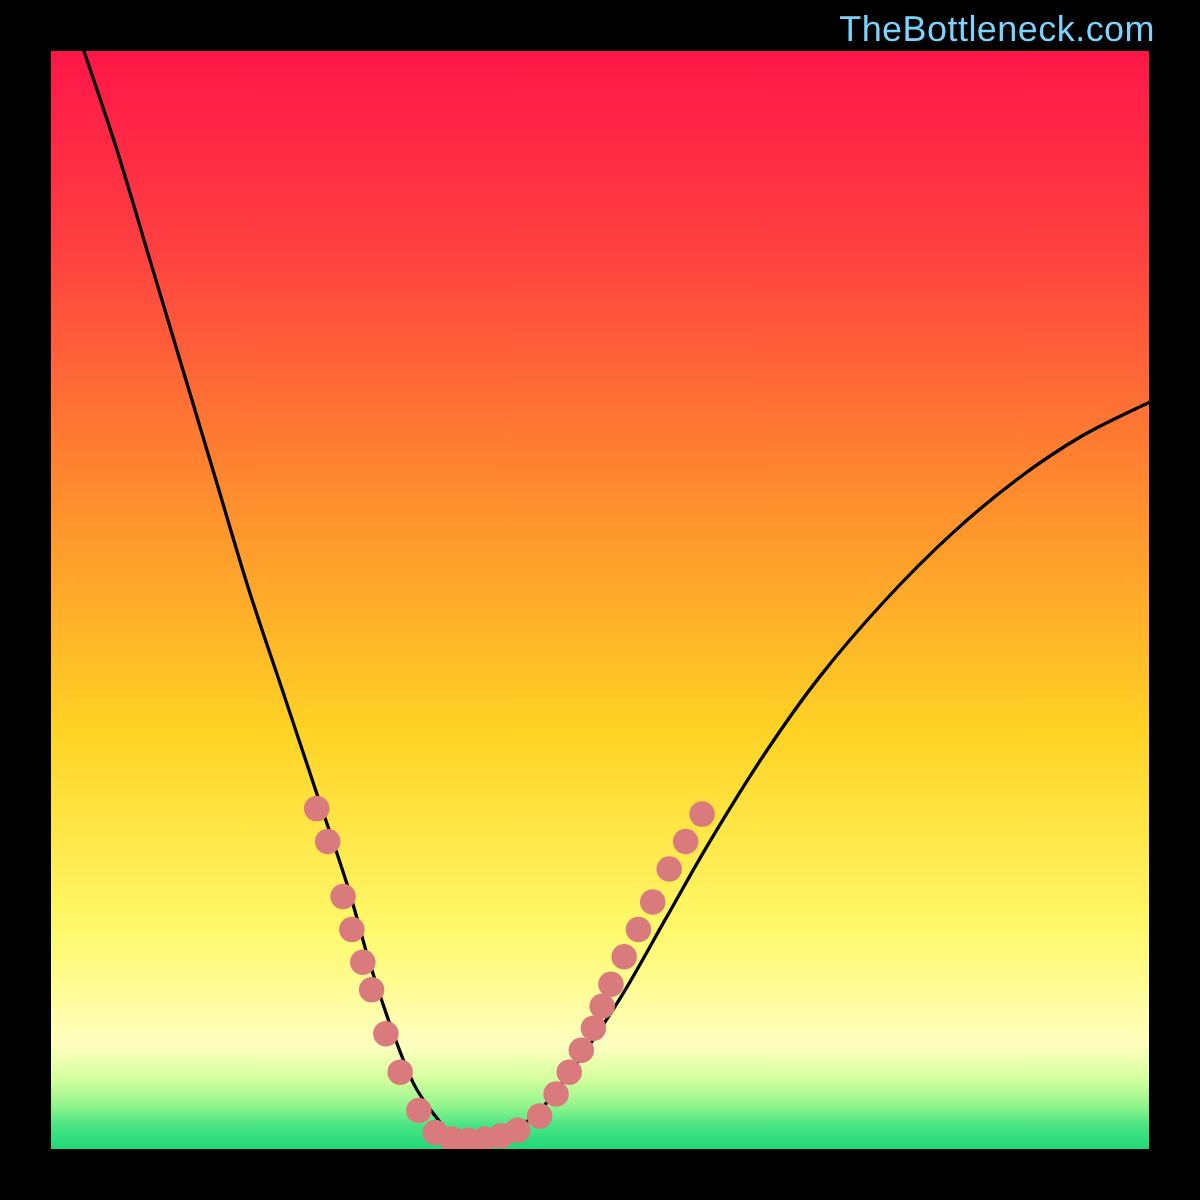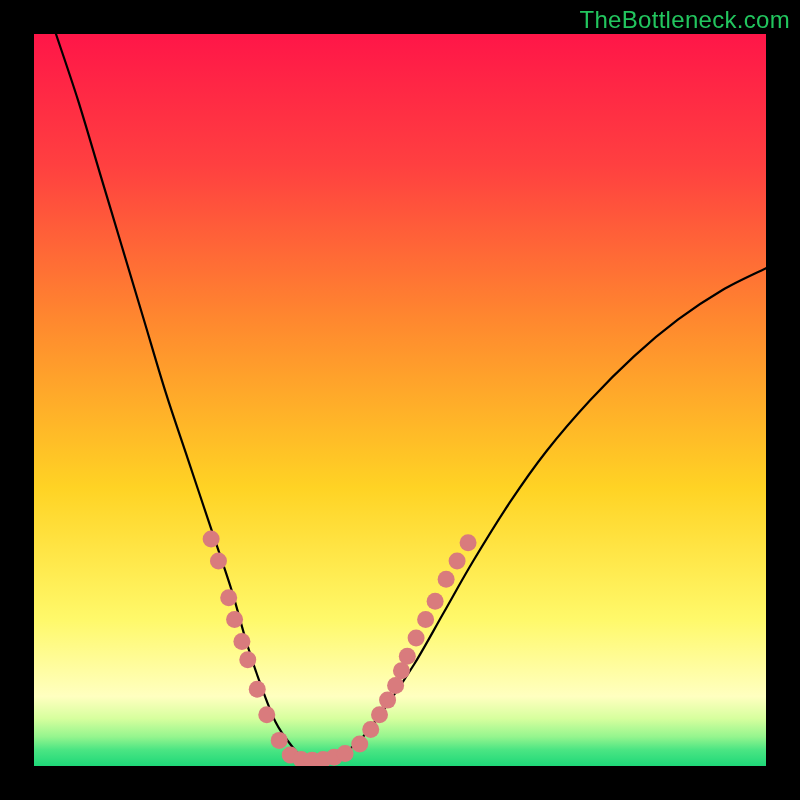--- a/index.html
+++ b/index.html
@@ -13,22 +13,22 @@
   }
   .frame {
     position: relative;
     width: 800px;
     height: 800px;
     background: #000;
   }
   .watermark {
     position: absolute;
     top: 6px;
-    right: 10px;
-    color: #22c55e;
+    right: 30px;
+    color: #7dd3fc;
     font-size: 24px;
     font-weight: 500;
     letter-spacing: 0.3px;
     z-index: 10;
   }
   .plot-area {
     position: absolute;
     left: 34px;
     top: 34px;
     width: 732px;

